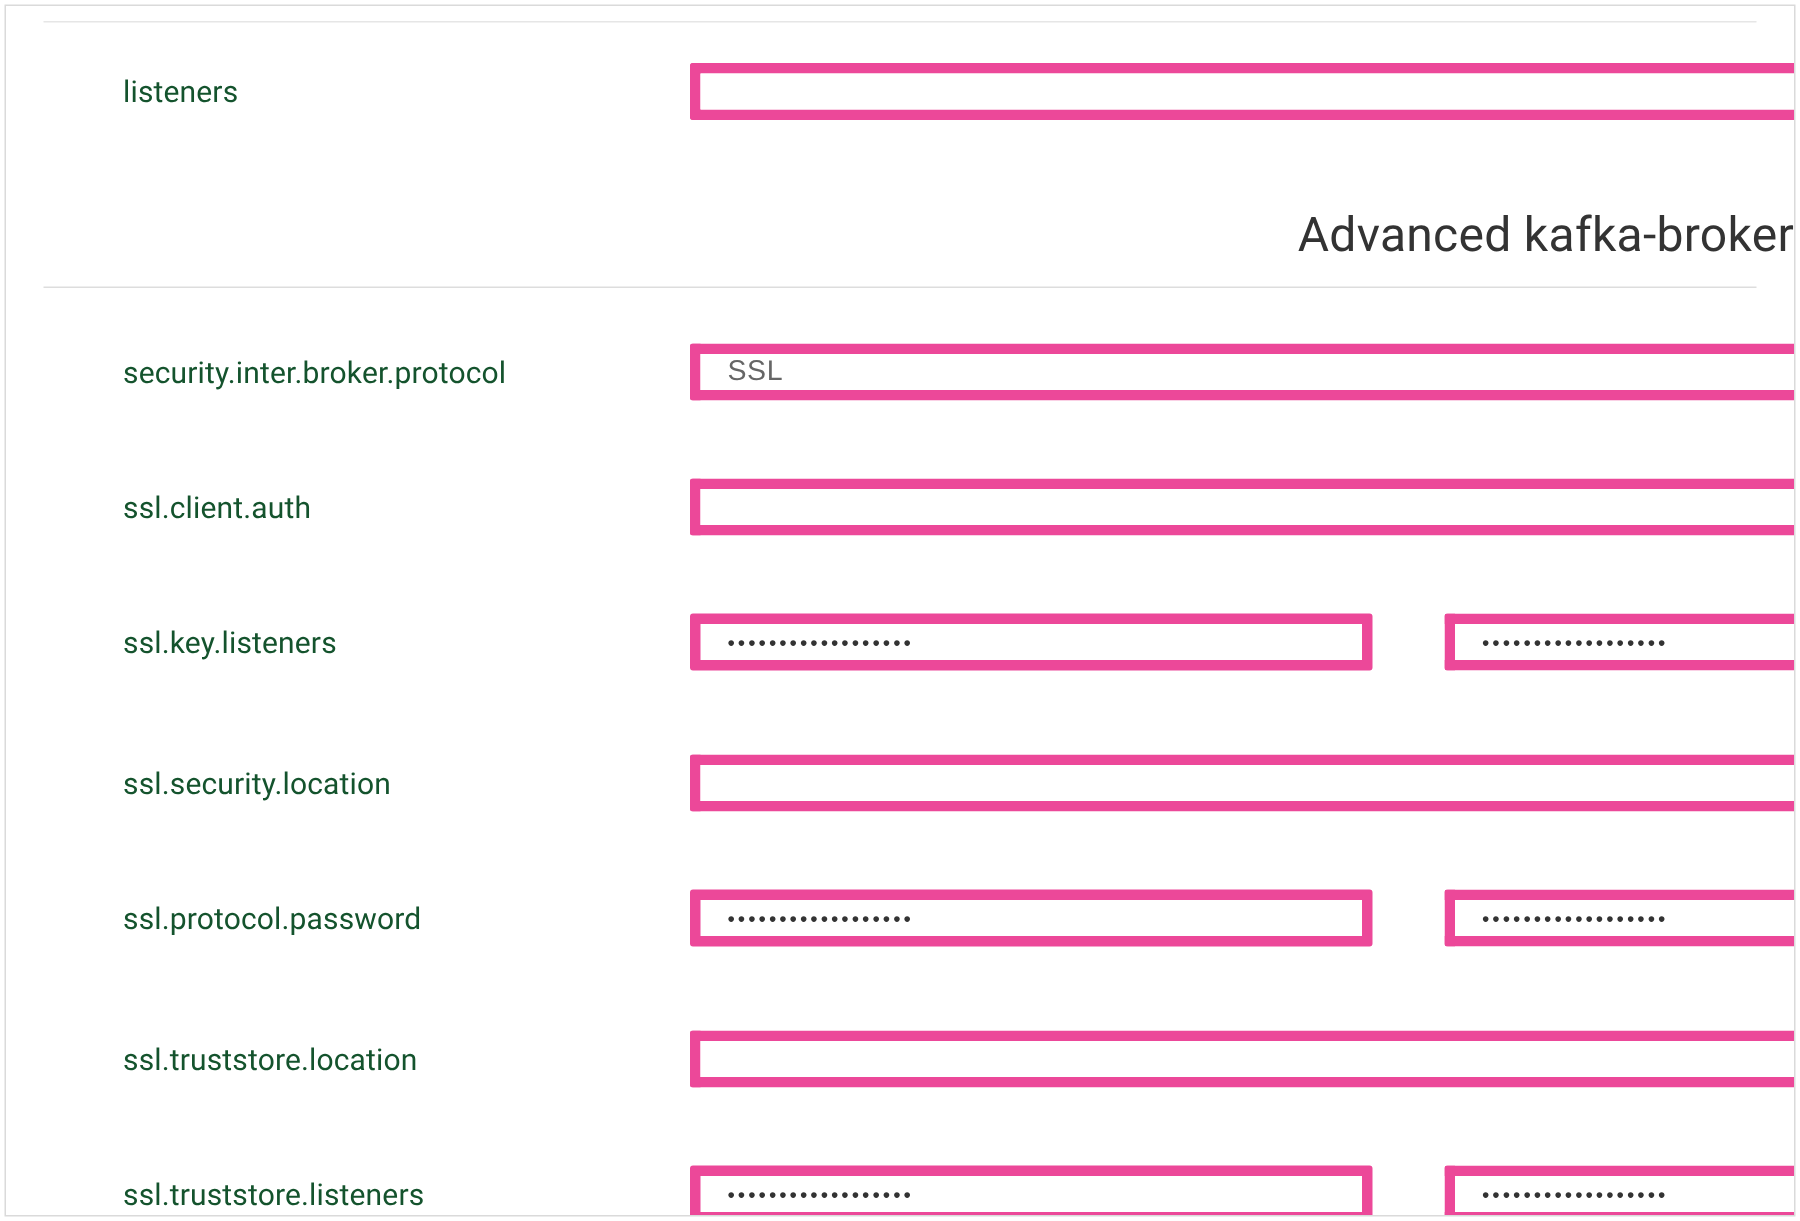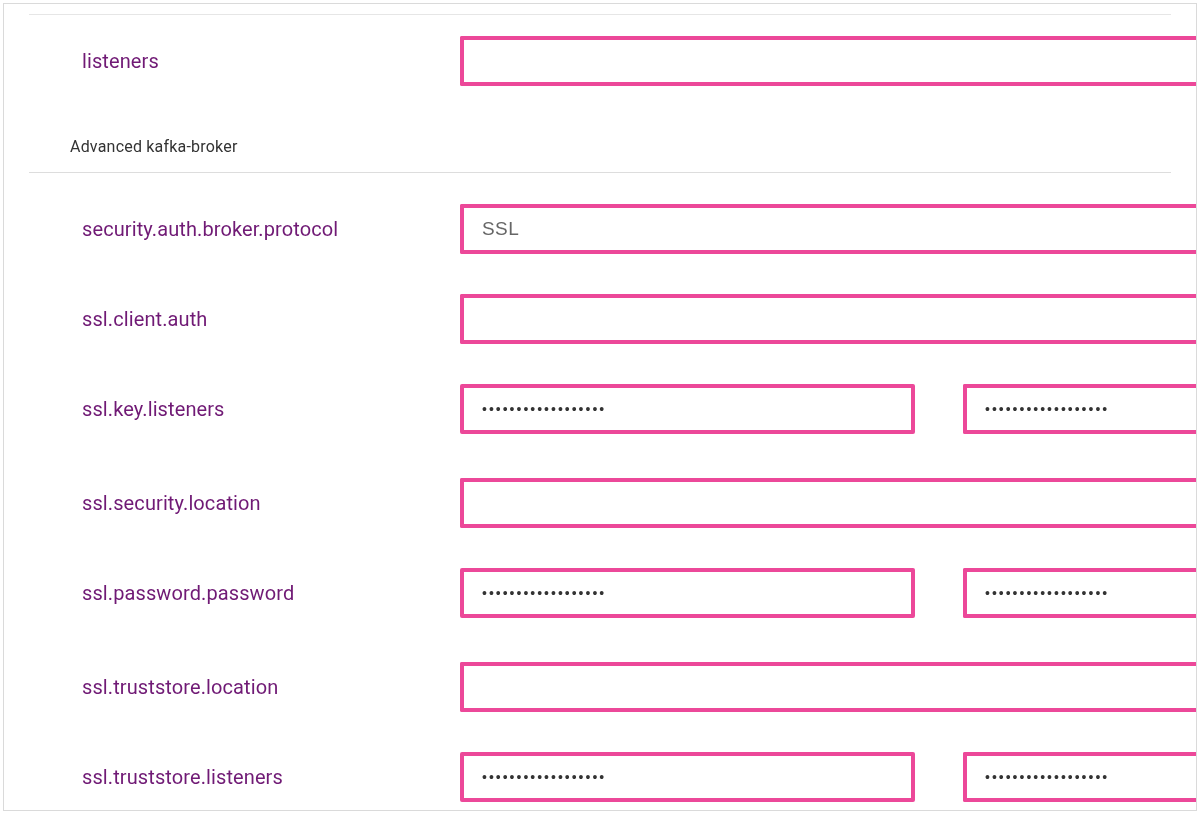--- a/index.html
+++ b/index.html
@@ -31,37 +31,37 @@
     }
     .form-row {
       display: flex;
       align-items: center;
       padding: 0 0 0 78px;
       min-height: 72px;
     }
     .label {
       width: 378px;
       font-size: 20px;
-      color: #701a75;
+      color: #14532d;
       letter-spacing: 0.1px;
       flex-shrink: 0;
     }
     .inputs {
       display: flex;
       flex: 1;
       gap: 48px;
       padding-right: 0;
     }
     .inputs.single input.text-input {
       flex: 1;
       min-width: 0;
     }
     input.text-input {
-      height: 50px;
-      border: 4px solid #ec4899;
+      height: 38px;
+      border: 7px solid #ec4899;
       border-radius: 2px;
       font-size: 19px;
       color: #666666;
       padding: 0 18px;
       background: #ffffff;
       outline: none;
       letter-spacing: 0.4px;
     }
     input.text-input.full {
       width: 100%;
@@ -75,25 +75,26 @@
     .inputs.double input.text-input:first-child {
       width: 455px;
     }
     .inputs.double input.text-input:last-child {
       flex: 1;
       border-right: none;
       border-top-right-radius: 0;
       border-bottom-right-radius: 0;
     }
     .section-heading {
-      font-size: 16px;
+      font-size: 32px;
       color: #333333;
       padding: 40px 0 16px 66px;
       font-weight: 400;
       letter-spacing: 0.2px;
+      text-align: right;
     }
     .section-divider {
       border-top: 1px solid #dddddd;
       margin: 0 25px 20px 25px;
     }
     .spacer-small { height: 10px; }
     .spacer-med { height: 22px; }
     .spacer-after-single { height: 18px; }
     input[type="password"].text-input {
       letter-spacing: 2px;
@@ -114,21 +115,21 @@
       <div class="label">listeners</div>
       <div class="inputs single">
         <input type="text" class="text-input full" value="" style="">
       </div>
     </div>
 
     <div class="section-heading">Advanced kafka-broker</div>
     <div class="section-divider"></div>
 
     <div class="form-row">
-      <div class="label">security.auth.broker.protocol</div>
+      <div class="label">security.inter.broker.protocol</div>
       <div class="inputs single">
         <input type="text" class="text-input full" value="SSL" style="">
       </div>
     </div>
 
     <div class="spacer-after-single"></div>
 
     <div class="form-row">
       <div class="label">ssl.client.auth</div>
       <div class="inputs single">
@@ -151,21 +152,21 @@
     <div class="form-row">
       <div class="label">ssl.security.location</div>
       <div class="inputs single">
         <input type="text" class="text-input full" value="" style="">
       </div>
     </div>
 
     <div class="spacer-after-single"></div>
 
     <div class="form-row">
-      <div class="label">ssl.password.password</div>
+      <div class="label">ssl.protocol.password</div>
       <div class="inputs double">
         <input type="password" class="text-input" value="••••••••••••••••••" style="">
         <input type="password" class="text-input" value="••••••••••••••••••" style="">
       </div>
     </div>
 
     <div class="spacer-med"></div>
 
     <div class="form-row">
       <div class="label">ssl.truststore.location</div>

